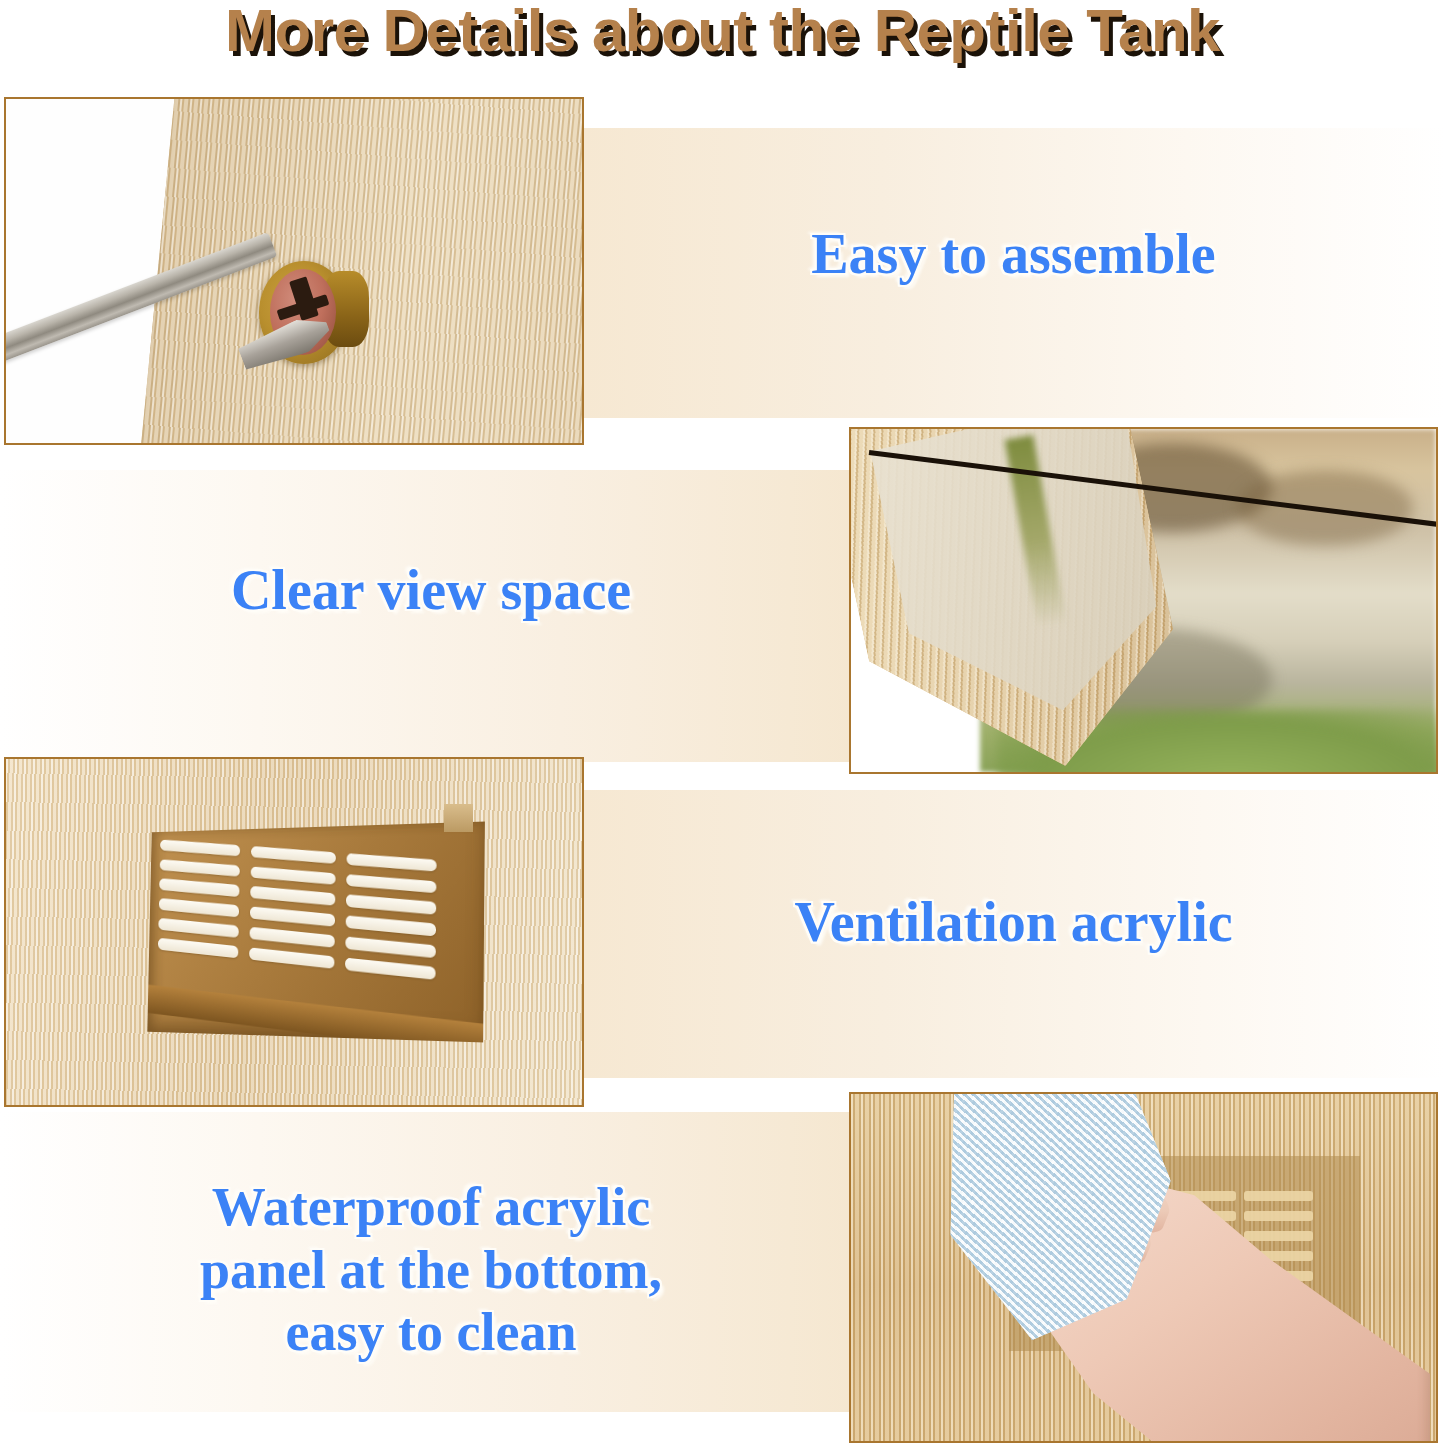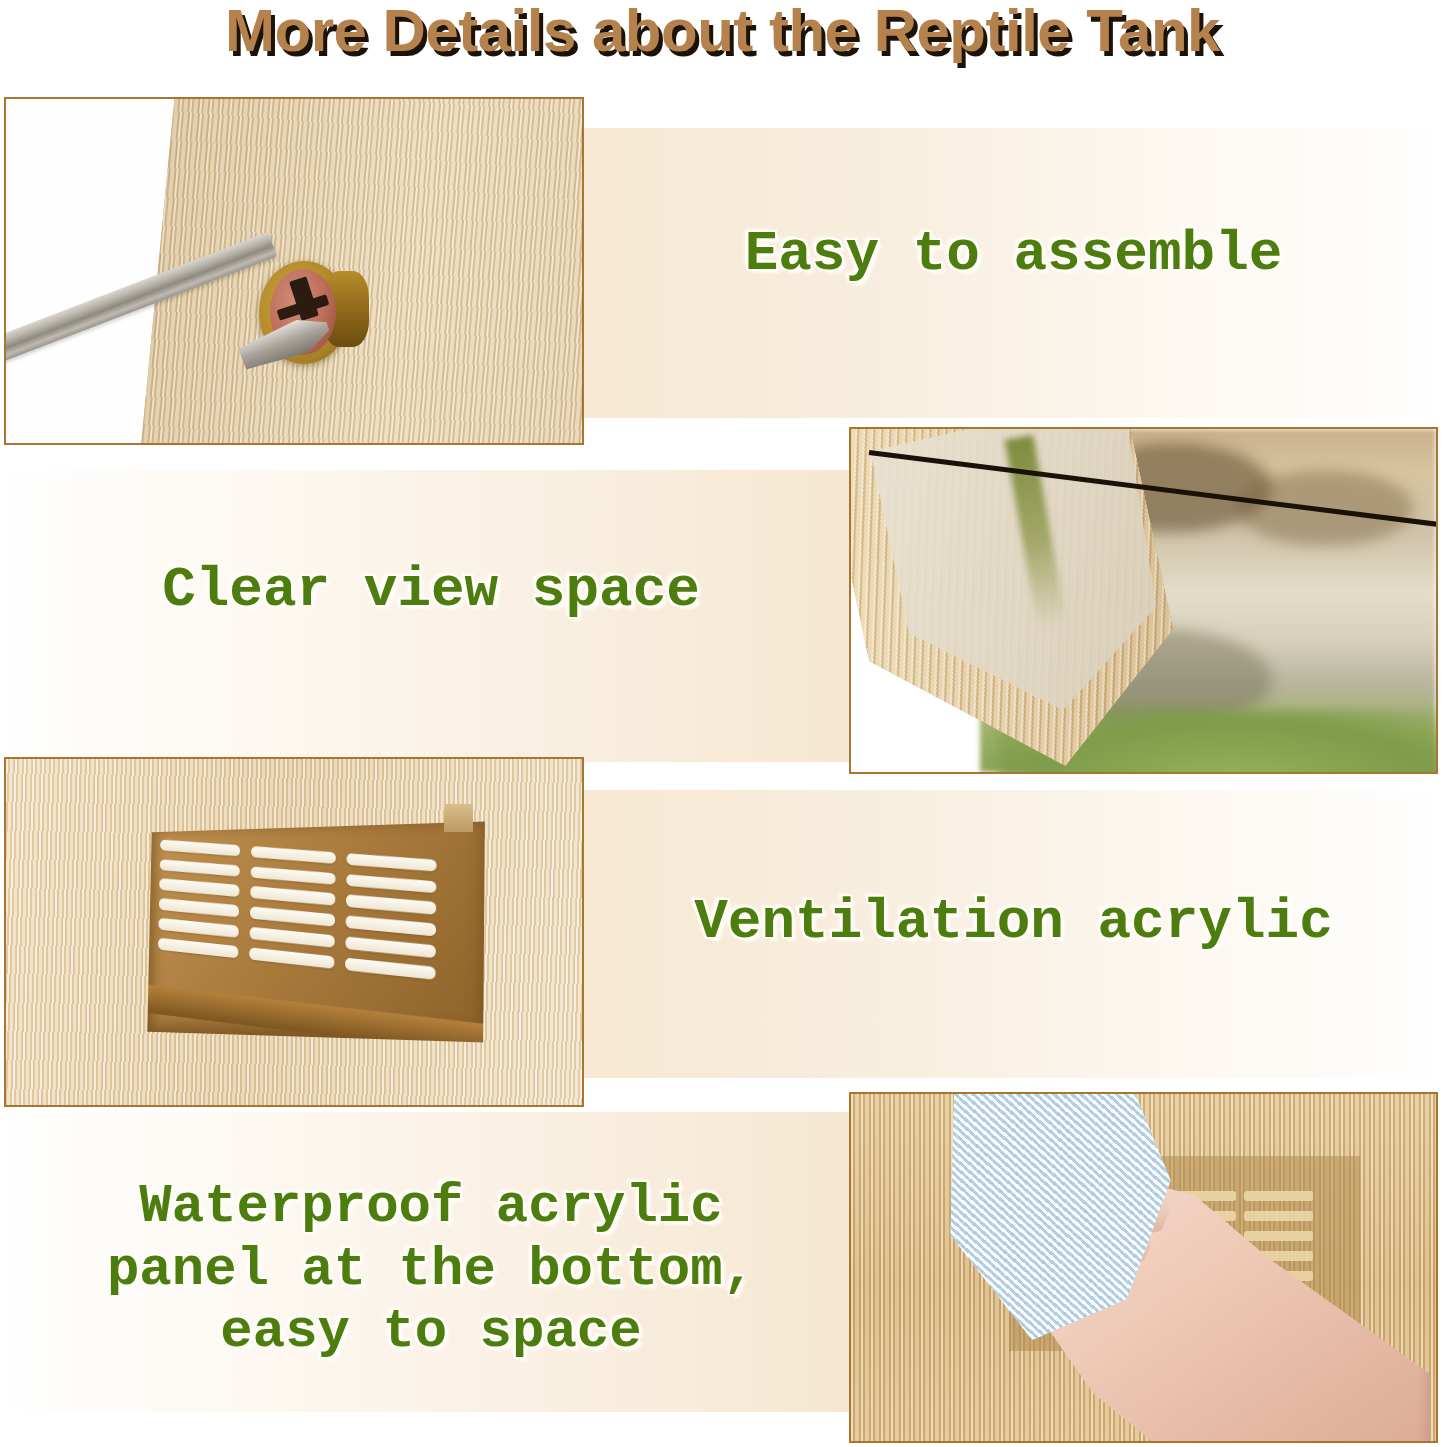--- a/index.html
+++ b/index.html
@@ -50,23 +50,23 @@
   }
   .band-4 {
     left: 0px; top: 1112px; width: 862px; height: 300px;
     background: linear-gradient(to right, #ffffff 0%, #fdf8f1 30%, #f9efe1 65%, #f5e7d0 100%);
   }
 
   
   .caption {
     position: absolute;
     z-index: 20;
-    font-family: Liberation Mono, monospace;
+    font-family: Liberation Serif, serif;
     font-weight: bold;
-    color: #4d7c0f;
+    color: #3b82f6;
     line-height: 1.16;
     white-space: pre-line;
     text-shadow:
        2px 0 0 #fffdf8, -2px 0 0 #fffdf8,
        0 2px 0 #fffdf8, 0 -2px 0 #fffdf8,
        2px 2px 0 #fffdf8, -2px 2px 0 #fffdf8,
        2px -2px 0 #fffdf8, -2px -2px 0 #fffdf8,
        4px 4px 3px rgba(255,253,248,0.95),
        -4px -3px 3px rgba(255,253,248,0.9);
   }
@@ -367,21 +367,21 @@
 <div class="band band-4"></div>
 
 <div class="caption caption-1">Easy to assemble</div>
 
 <div class="caption caption-2">Clear view space</div>
 
 <div class="caption caption-3">Ventilation acrylic</div>
 
 <div class="caption caption-4">Waterproof acrylic
 panel at the bottom,
-easy to space</div>
+easy to clean</div>
 
 <div class="photo photo-screw">
   <div class="ph-inner p1-bg">
     <div class="p1-board"></div>
     <div class="p1-washer"></div>
     <div class="p1-collar"></div>
     <div class="p1-screwhead"></div>
     <div class="p1-slot-a"></div>
     <div class="p1-slot-b"></div>
     <div class="p1-screwdriver"></div>

